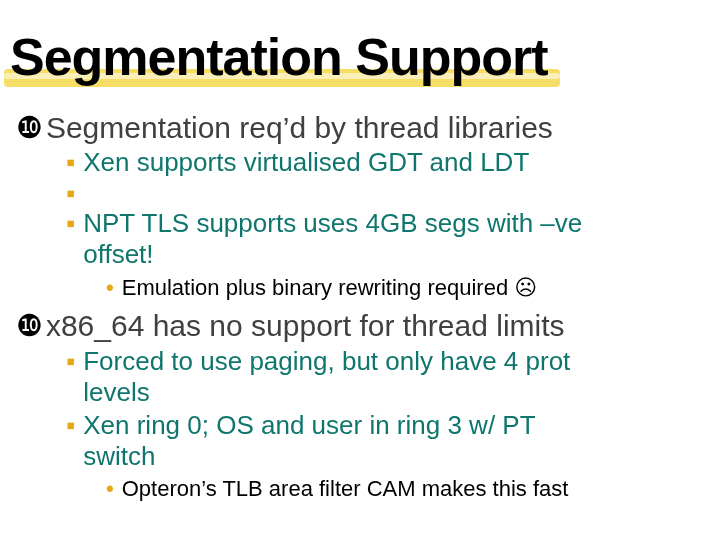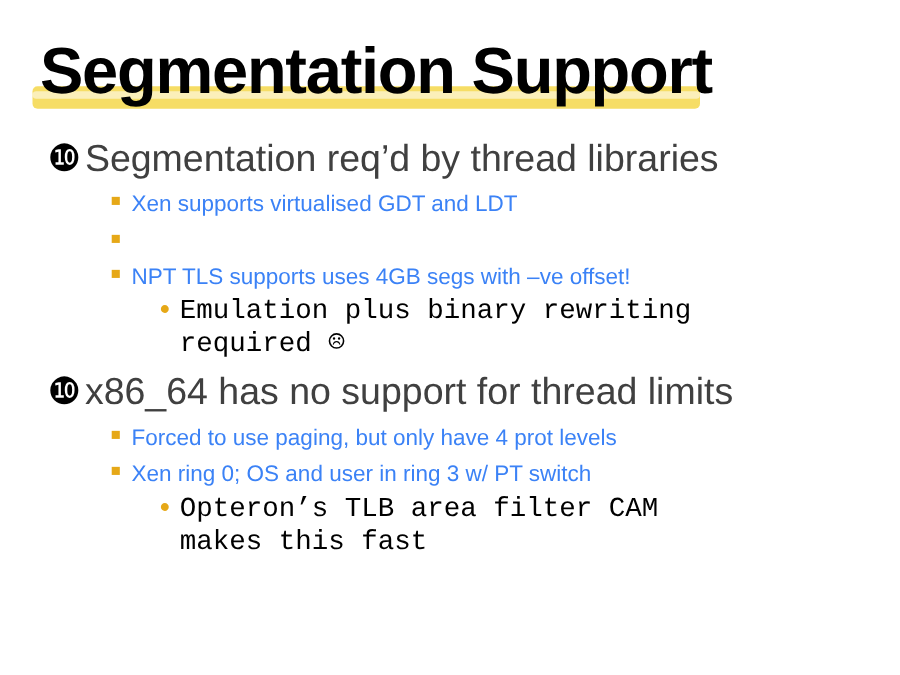--- a/index.html
+++ b/index.html
@@ -7,21 +7,21 @@
     padding: 0;
     width: 720px;
     height: 540px;
     background: #ffffff;
     font-family: Verdana, Tahoma, Arial, sans-serif;
     overflow: hidden;
   }
   .slide {
     width: 620px;
     height: 540px;
-    padding: 30px 20px 0 32px;
+    padding: 30px 20px 0 10px;
     box-sizing: border-box;
     position: relative;
   }
   .title-wrap {
     position: relative;
     margin-bottom: 26px;
   }
   .title {
     font-family: Arial, Helvetica, sans-serif;
     font-size: 52px;
@@ -85,41 +85,41 @@
   .lvl2 .bullet {
     color: #e6a817;
     font-size: 26px;
     font-weight: bold;
     margin-right: 8px;
     flex: 0 0 auto;
     line-height: 1;
   }
   .lvl2 .text {
     font-family: Tahoma, Verdana, sans-serif;
-    font-size: 18px;
-    color: #3b82f6;
+    font-size: 26px;
+    color: #0f766e;
     line-height: 1.2;
   }
   .lvl3 {
     display: flex;
     align-items: baseline;
     margin-left: 90px;
     margin-top: 4px;
     margin-bottom: 6px;
   }
   .lvl3 .bullet {
     color: #e6a817;
     font-size: 22px;
     font-weight: bold;
     margin-right: 8px;
     flex: 0 0 auto;
     line-height: 1;
   }
   .lvl3 .text {
-    font-family: Liberation Mono, monospace;
+    font-family: Liberation Sans, sans-serif;
     font-size: 22px;
     color: #000;
     line-height: 1.2;
   }
 </style>
 </head>
 <body>
 
 <div class="slide">
 

